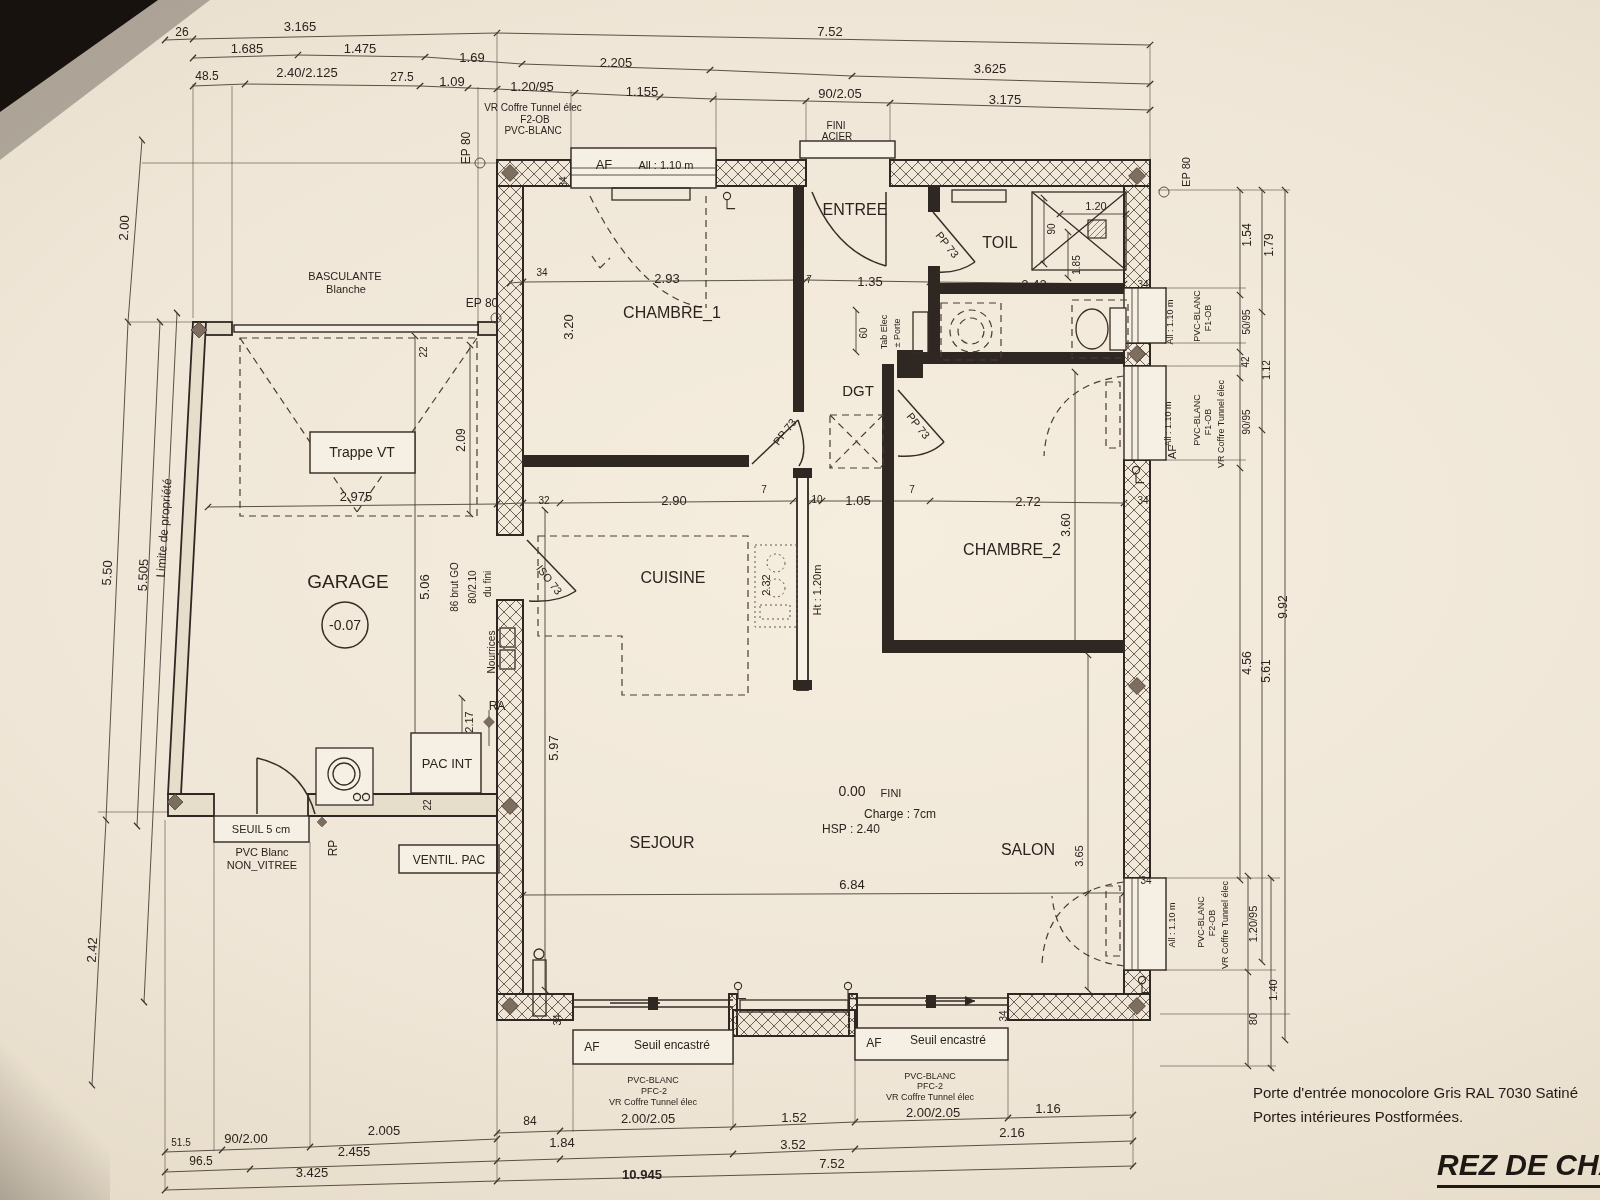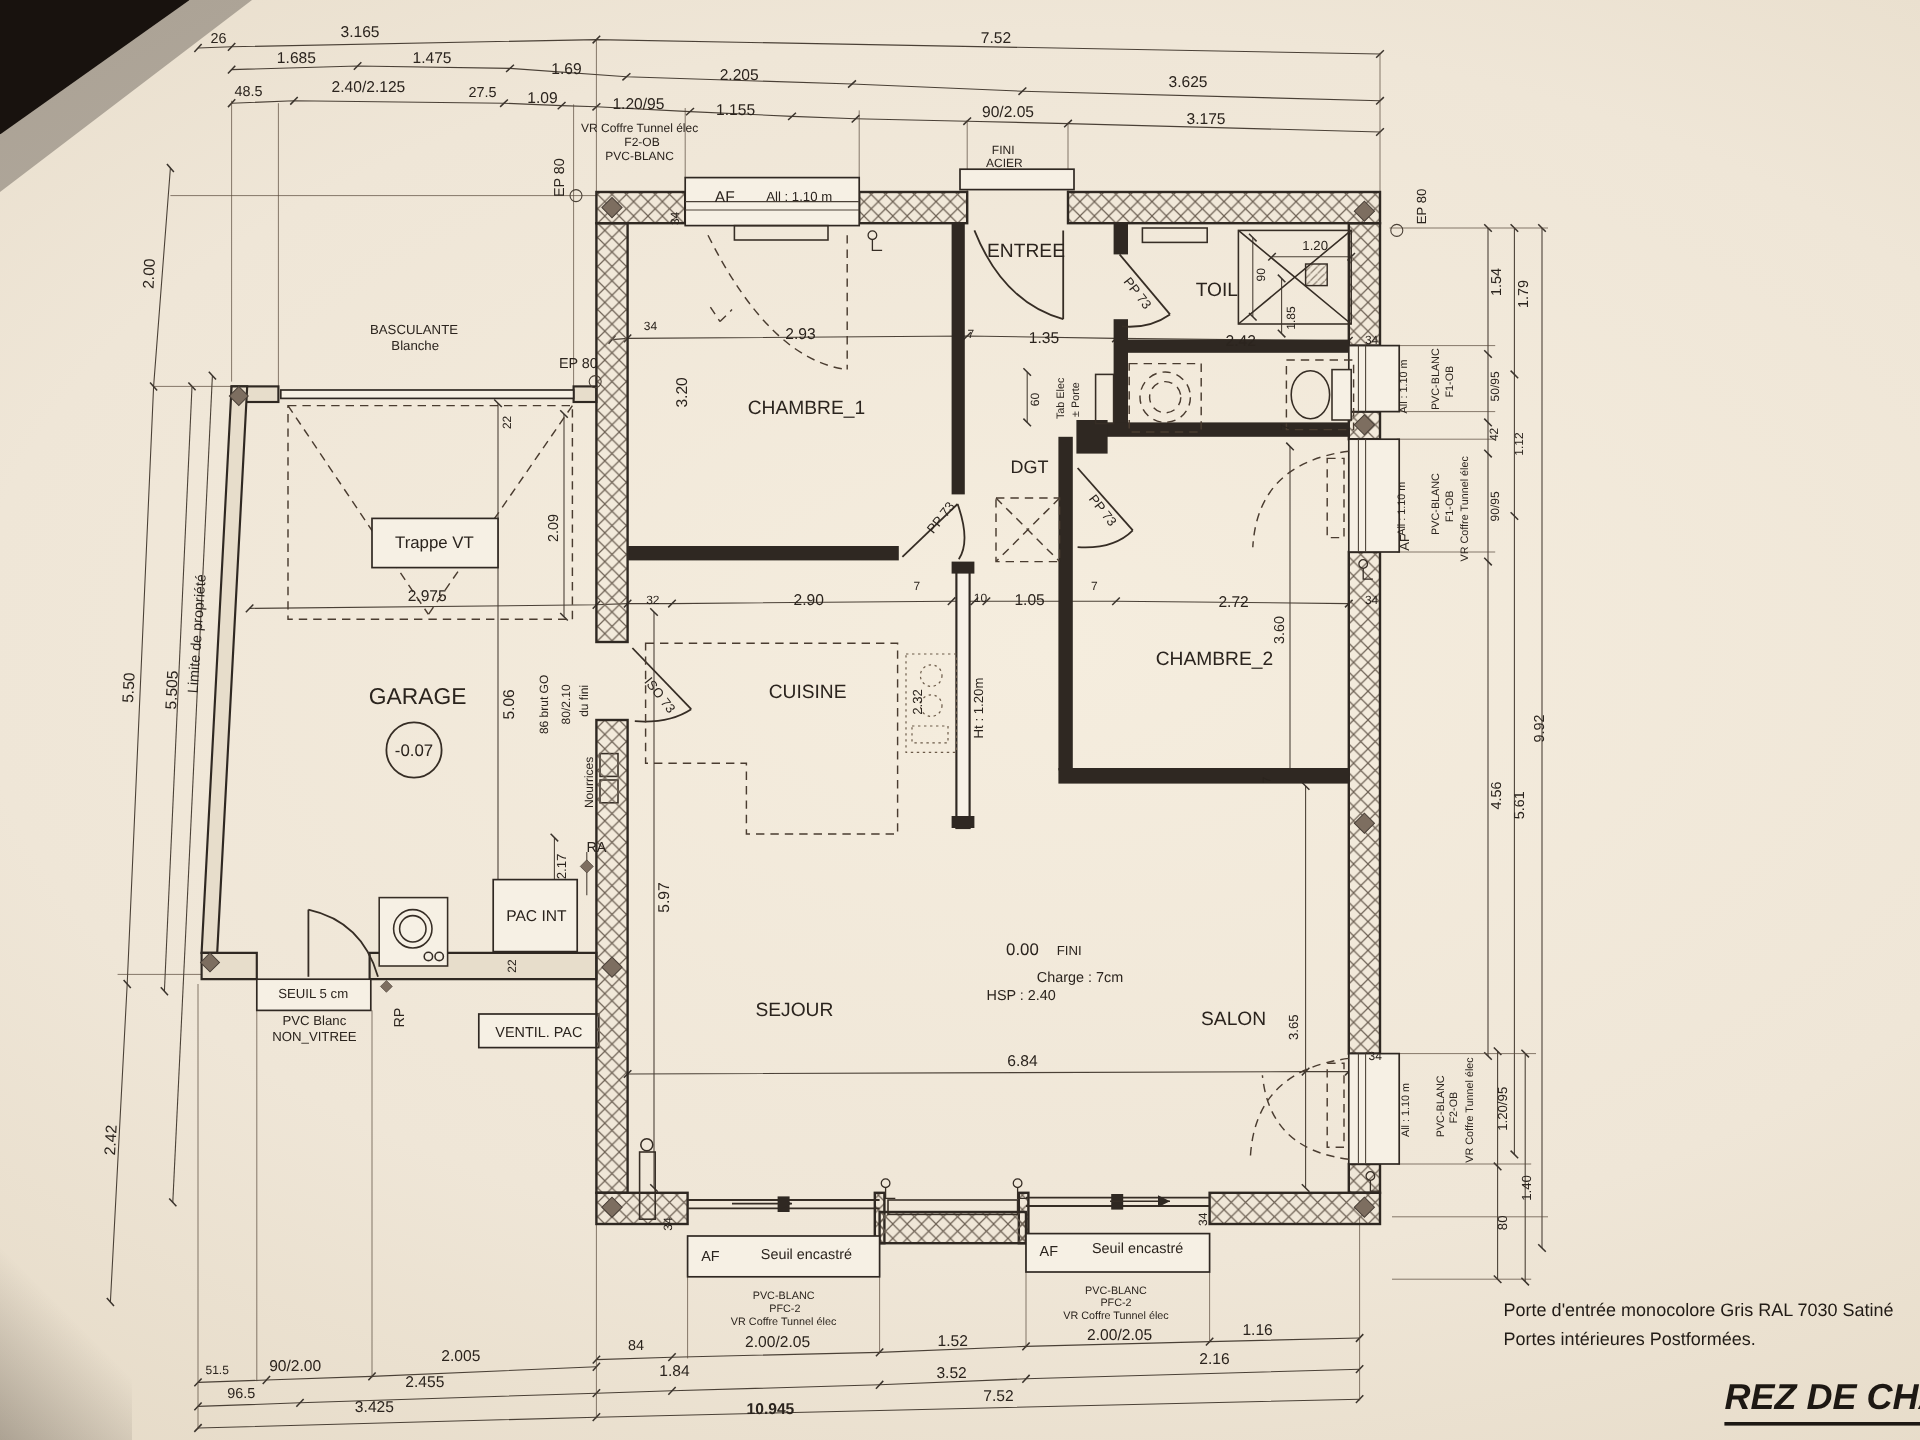--- a/index.html
+++ b/index.html
@@ -265,55 +265,55 @@
       <span class="lb" style="left: 247px; top: 48px; transform: translate(-50%, -50%);">1.685</span>
       <span class="lb" style="left: 360px; top: 48px; transform: translate(-50%, -50%);">1.475</span>
       <span class="lb" style="left: 472px; top: 57px; transform: translate(-50%, -50%);">1.69</span>
       <span class="lb" style="left: 616px; top: 62px; transform: translate(-50%, -50%);">2.205</span>
       <span class="lb" style="left: 990px; top: 68px; transform: translate(-50%, -50%);">3.625</span>
       <span class="lb" style="left: 207px; top: 76px; font-size: 12px; transform: translate(-50%, -50%);">48.5</span>
       <span class="lb" style="left: 307px; top: 72px; transform: translate(-50%, -50%);">2.40/2.125</span>
       <span class="lb" style="left: 402px; top: 77px; font-size: 12px; transform: translate(-50%, -50%);">27.5</span>
       <span class="lb" style="left: 452px; top: 81px; transform: translate(-50%, -50%);">1.09</span>
       <span class="lb" style="left: 532px; top: 86px; transform: translate(-50%, -50%);">1.20/95</span>
-      <span class="lb" style="left: 613px; top: 91px; transform: translate(-50%, -50%); text-align: center;">1.155</span>
+      <span class="lb" style="left: 642px; top: 91px; transform: translate(-50%, -50%); text-align: center;">1.155</span>
       <span class="lb" style="left: 840px; top: 93px; transform: translate(-50%, -50%);">90/2.05</span>
       <span class="lb" style="left: 1005px; top: 99px; transform: translate(-50%, -50%);">3.175</span>
       <span class="lb" style="left: 533px; top: 108px; font-size: 10px; transform: translate(-50%, -50%);">VR Coffre Tunnel élec</span>
       <span class="lb" style="left: 535px; top: 120px; font-size: 10px; transform: translate(-50%, -50%);">F2-OB</span>
       <span class="lb" style="left: 533px; top: 131px; font-size: 10px; transform: translate(-50%, -50%);">PVC-BLANC</span>
       <span class="lb" style="left: 836px; top: 126px; font-size: 10px; transform: translate(-50%, -50%);">FINI</span>
       <span class="lb" style="left: 837px; top: 137px; font-size: 10px; transform: translate(-50%, -50%);">ACIER</span>
       <span class="lb" style="left: 124px; top: 228px; transform: translate(-50%, -50%) rotate(-87deg);">2.00</span>
       <span class="lb" style="left: 107px; top: 573px; transform: translate(-50%, -50%) rotate(-87deg);">5.50</span>
       <span class="lb" style="left: 143px; top: 575px; transform: translate(-50%, -50%) rotate(-87deg);">5.505</span>
       <span class="lb" style="left: 92px; top: 950px; transform: translate(-50%, -50%) rotate(-87deg);">2.42</span>
       <span class="lb" style="left: 164px; top: 528px; font-size: 12px; transform: translate(-50%, -50%) rotate(-86deg);">Limite de propriété</span>
       <span class="lb" style="left: 466px; top: 148px; font-size: 12px; transform: translate(-50%, -50%) rotate(-90deg);">EP 80</span>
       <span class="lb" style="left: 604px; top: 164px; font-size: 13px; transform: translate(-50%, -50%);">AF</span>
       <span class="lb" style="left: 666px; top: 165px; font-size: 11px; transform: translate(-50%, -50%);">All : 1.10 m</span>
       <span class="lb" style="left: 855px; top: 210px; font-size: 16px; transform: translate(-50%, -50%);">ENTREE</span>
       <span class="lb" style="left: 947px; top: 245px; font-size: 11px; transform: translate(-50%, -50%) rotate(52deg);">PP 73</span>
-      <span class="lb" style="left: 1000px; top: 243px; font-size: 16px; transform: translate(-50%, -50%); margin-left: 14px;">TOIL</span>
+      <span class="lb" style="left: 1000px; top: 243px; font-size: 16px; transform: translate(-50%, -50%);">TOIL</span>
       <span class="lb" style="left: 1052px; top: 229px; font-size: 10px; transform: translate(-50%, -50%) rotate(-90deg);">90</span>
       <span class="lb" style="left: 1096px; top: 206px; font-size: 11px; transform: translate(-50%, -50%);">1.20</span>
       <span class="lb" style="left: 1077px; top: 265px; font-size: 10px; transform: translate(-50%, -50%) rotate(-90deg);">1.85</span>
       <span class="lb" style="left: 1034px; top: 284px; transform: translate(-50%, -50%);">2.42</span>
       <span class="lb" style="left: 1143px; top: 285px; font-size: 10px; transform: translate(-50%, -50%);">34</span>
       <span class="lb" style="left: 345px; top: 276px; font-size: 11px; transform: translate(-50%, -50%);">BASCULANTE</span>
       <span class="lb" style="left: 346px; top: 289px; font-size: 11px; transform: translate(-50%, -50%);">Blanche</span>
       <span class="lb" style="left: 482px; top: 303px; font-size: 12px; transform: translate(-50%, -50%);">EP 80</span>
       <span class="lb" style="left: 424px; top: 352px; font-size: 10px; transform: translate(-50%, -50%) rotate(-90deg);">22</span>
       <span class="lb" style="left: 564px; top: 182px; font-size: 10px; transform: translate(-50%, -50%) rotate(-90deg);">34</span>
       <span class="lb" style="left: 542px; top: 273px; font-size: 10px; transform: translate(-50%, -50%);">34</span>
       <span class="lb" style="left: 667px; top: 278px; transform: translate(-50%, -50%);">2.93</span>
       <span class="lb" style="left: 809px; top: 280px; font-size: 10px; transform: translate(-50%, -50%);">7</span>
       <span class="lb" style="left: 870px; top: 281px; transform: translate(-50%, -50%);">1.35</span>
       <span class="lb" style="left: 568px; top: 327px; transform: translate(-50%, -50%) rotate(-90deg);">3.20</span>
-      <span class="lb" style="left: 672px; top: 313px; font-size: 16px; transform: translate(-50%, -50%); margin-top: 28px;">CHAMBRE_1</span>
+      <span class="lb" style="left: 672px; top: 313px; font-size: 16px; transform: translate(-50%, -50%);">CHAMBRE_1</span>
       <span class="lb" style="left: 864px; top: 333px; font-size: 10px; transform: translate(-50%, -50%) rotate(-90deg);">60</span>
       <span class="lb" style="left: 884px; top: 332px; font-size: 9px; transform: translate(-50%, -50%) rotate(-90deg);">Tab Elec</span>
       <span class="lb" style="left: 897px; top: 333px; font-size: 9px; transform: translate(-50%, -50%) rotate(-90deg);">± Porte</span>
       <span class="lb" style="left: 1170px; top: 322px; font-size: 9px; transform: translate(-50%, -50%) rotate(-90deg);">All : 1.10 m</span>
       <span class="lb" style="left: 1197px; top: 316px; font-size: 9px; transform: translate(-50%, -50%) rotate(-90deg);">PVC-BLANC</span>
       <span class="lb" style="left: 1208px; top: 318px; font-size: 9px; transform: translate(-50%, -50%) rotate(-90deg);">F1-OB</span>
       <span class="lb" style="left: 1186px; top: 172px; font-size: 11px; transform: translate(-50%, -50%) rotate(-90deg);">EP 80</span>
       <span class="lb" style="left: 1247px; top: 235px; font-size: 12px; transform: translate(-50%, -50%) rotate(-90deg);">1.54</span>
       <span class="lb" style="left: 1269px; top: 245px; font-size: 12px; transform: translate(-50%, -50%) rotate(-90deg);">1.79</span>
       <span class="lb" style="left: 1247px; top: 322px; font-size: 10px; transform: translate(-50%, -50%) rotate(-90deg);">50/95</span>

